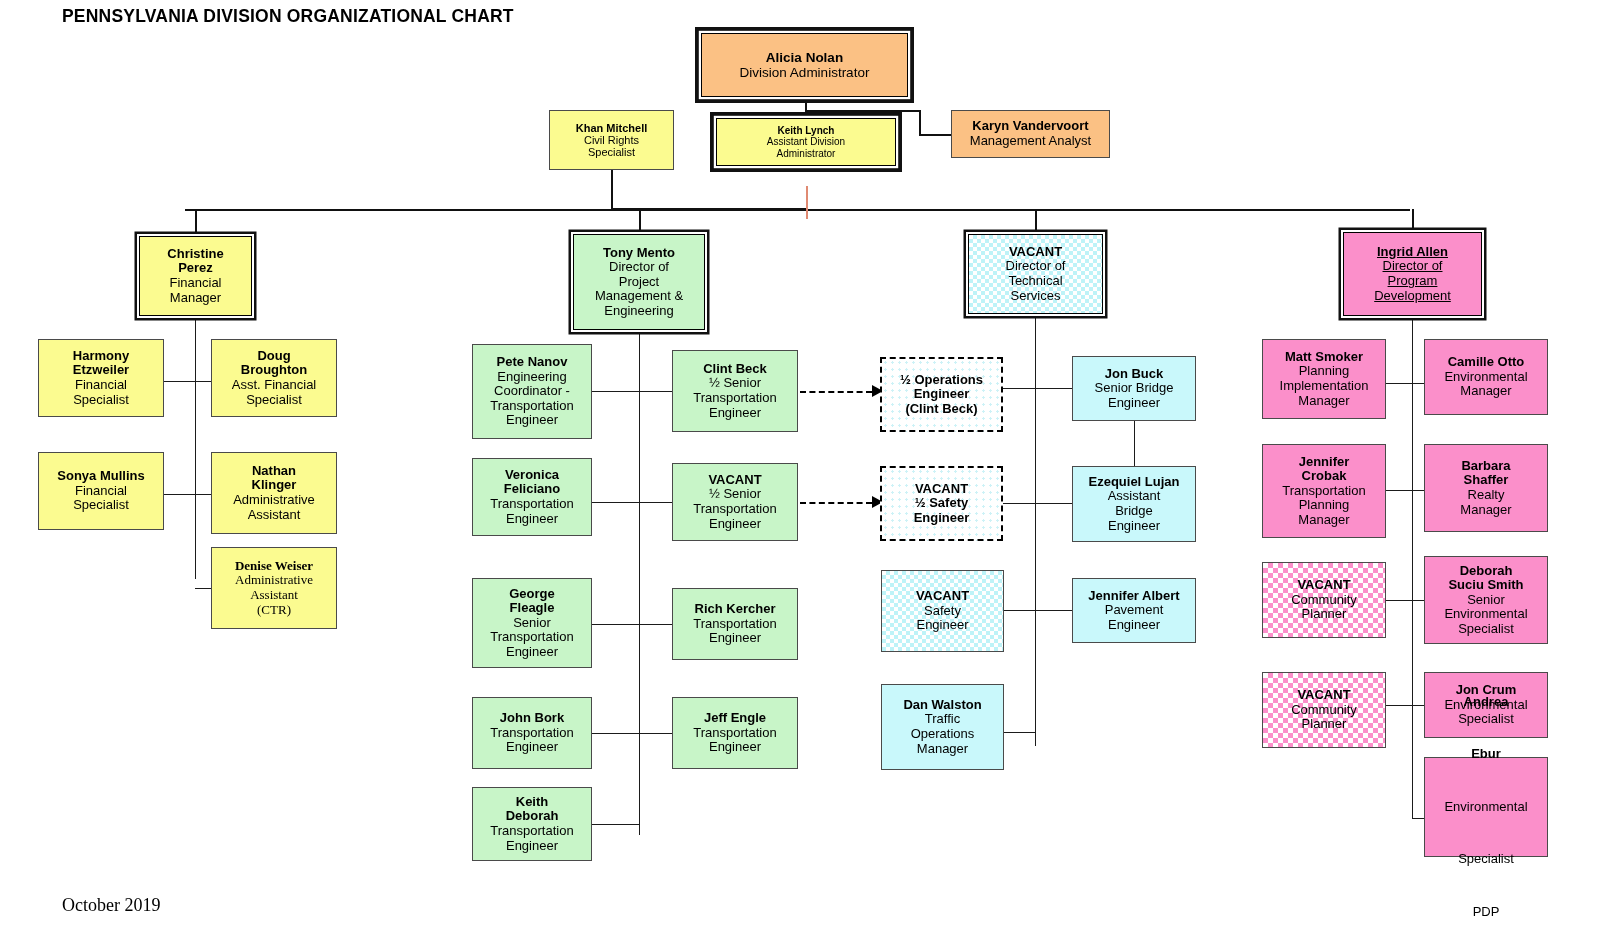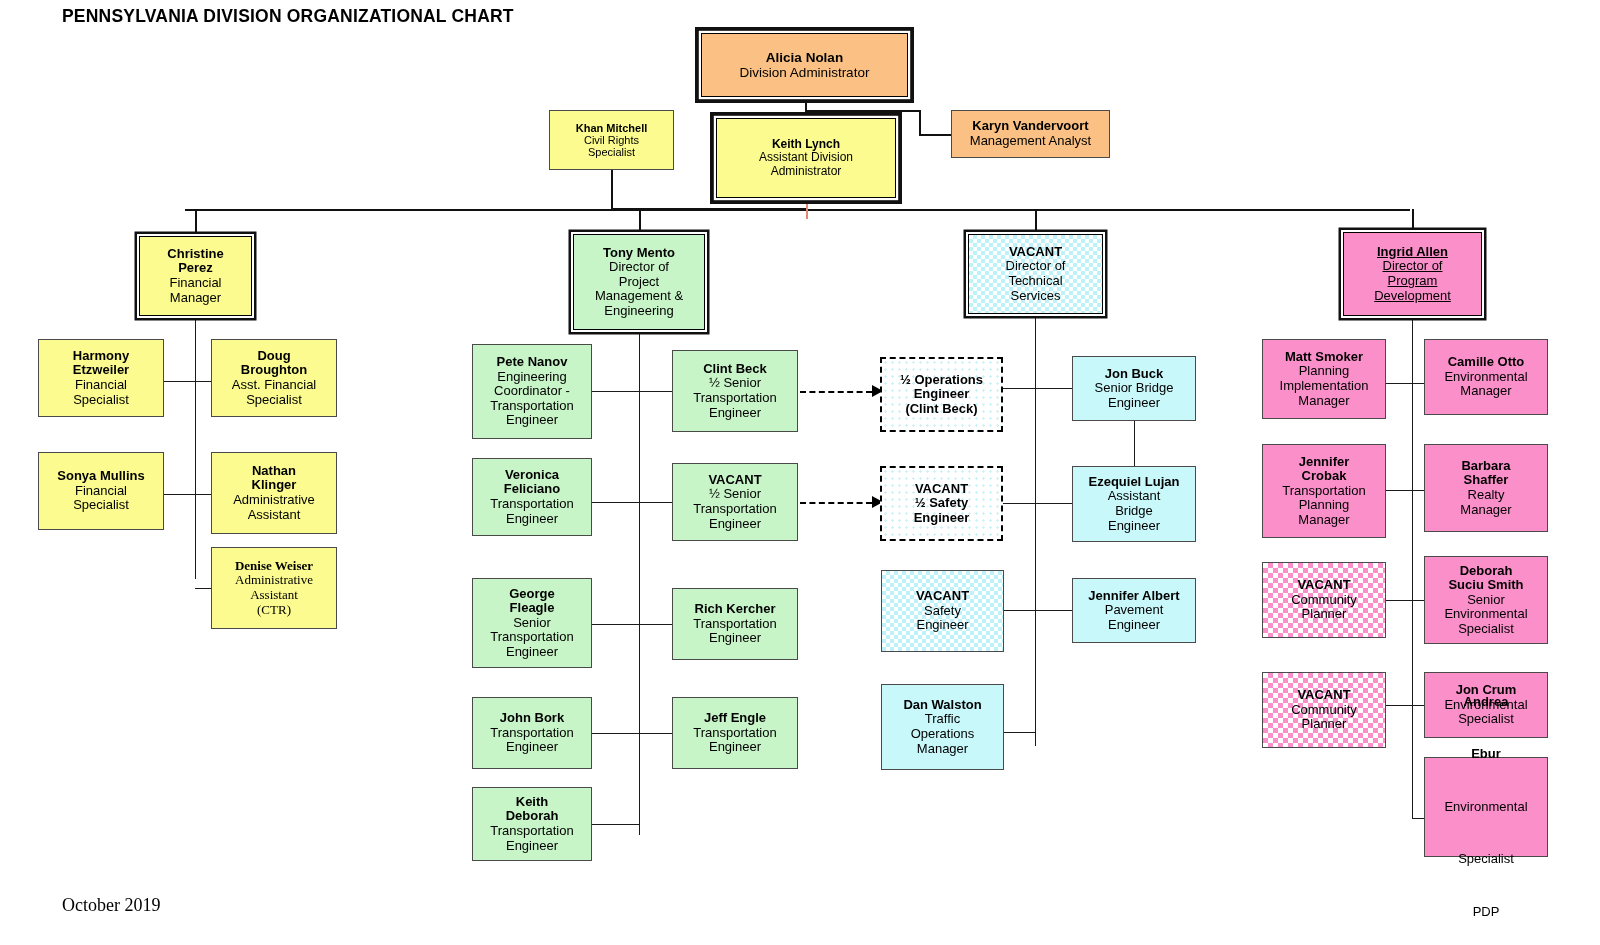--- a/index.html
+++ b/index.html
@@ -167,21 +167,21 @@
       <div class="ln-h" style="left: 1412px; top: 818px; width: 13px;"></div>
       <div class="ln-h" style="left: 195px; top: 588px; width: 16px;"></div>
       <div class="ln-h" style="left: 1412px; top: 818px; width: 12px;"></div>
     </div>
 
   <div id="nodes">
       <div class="node fill-orange dbl3" style="left: 701px; top: 33px; width: 207px; height: 64px; font-size: 13.5px;">
         <span class="ln nm">Alicia Nolan</span>
         <span class="ln ti">Division Administrator</span>
       </div>
-      <div class="node fill-yellow dbl3" style="left: 716px; top: 118px; width: 180px; height: 80px; font-size: 12px; text-align: right;">
+      <div class="node fill-yellow dbl3" style="left: 716px; top: 118px; width: 180px; height: 48px; font-size: 10px; text-align: right;">
         <span class="ln nm">Keith Lynch</span>
         <span class="ln ti">Assistant Division</span>
         <span class="ln ti">Administrator</span>
       </div>
       <div class="node fill-yellow" style="left: 549px; top: 110px; width: 125px; height: 60px; font-size: 11px;">
         <span class="ln nm">Khan Mitchell</span>
         <span class="ln ti">Civil Rights</span>
         <span class="ln ti">Specialist</span>
       </div>
       <div class="node fill-orange" style="left: 951px; top: 110px; width: 159px; height: 48px; font-size: 13px;">

